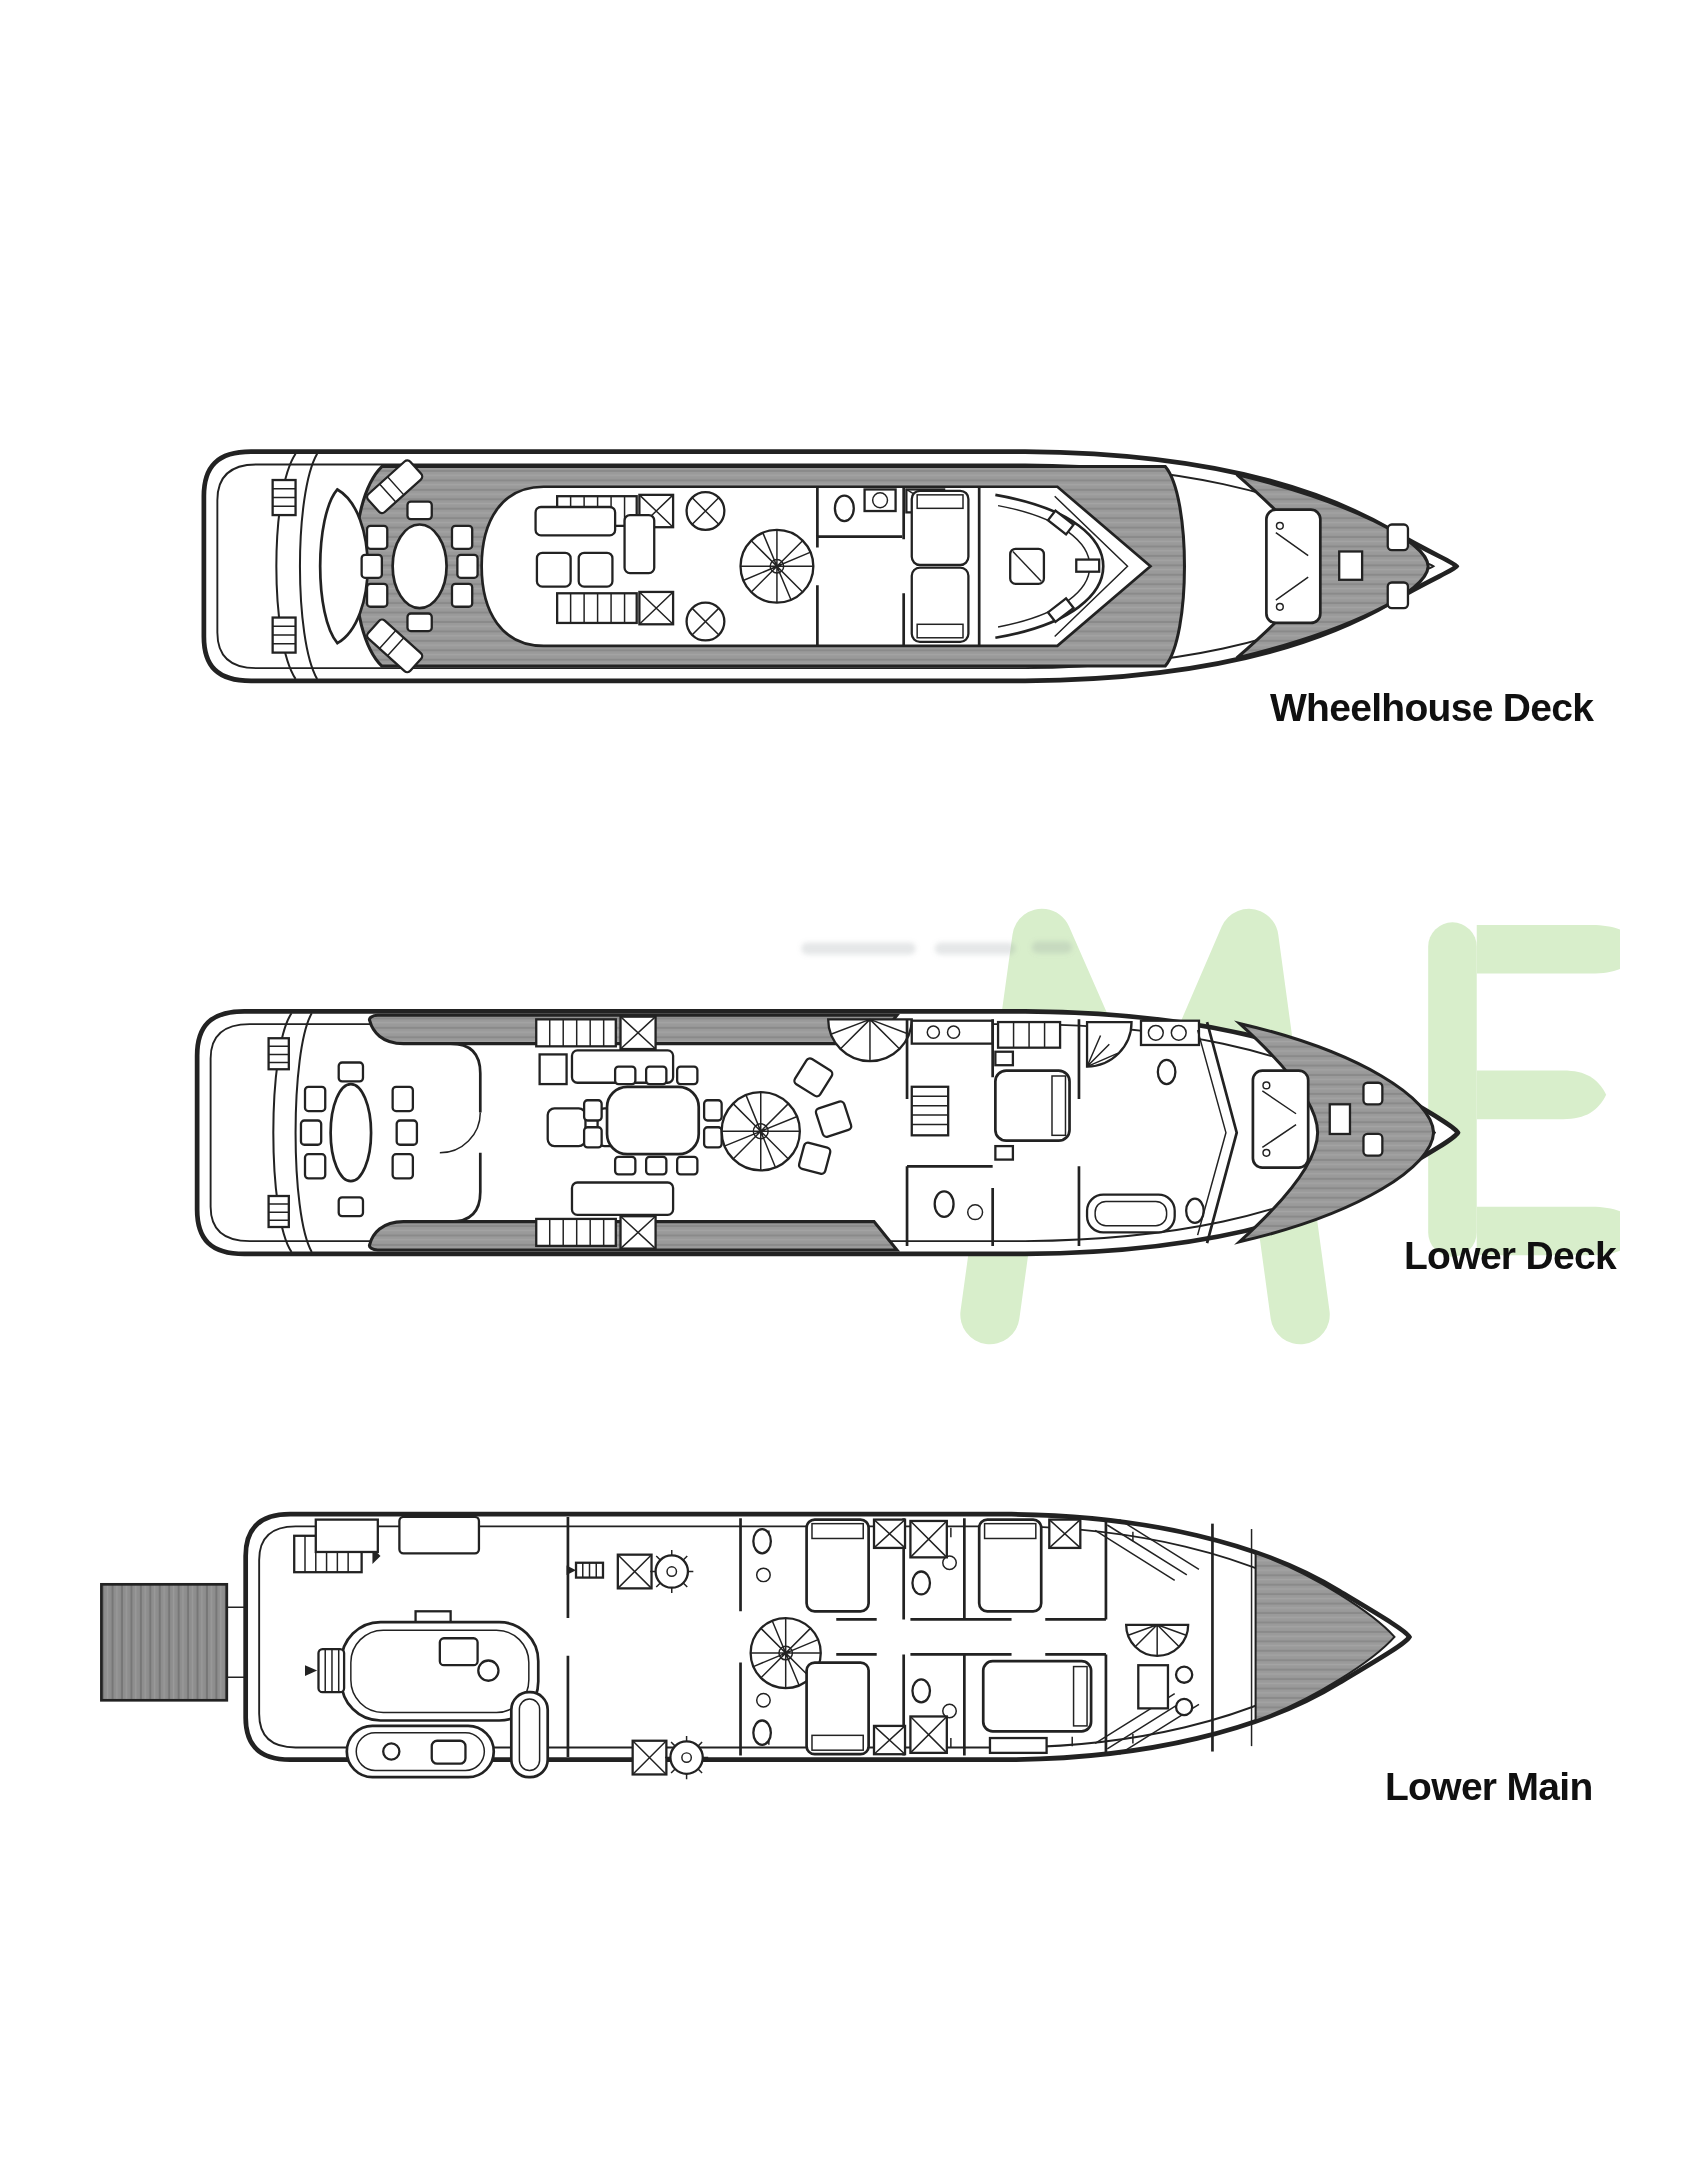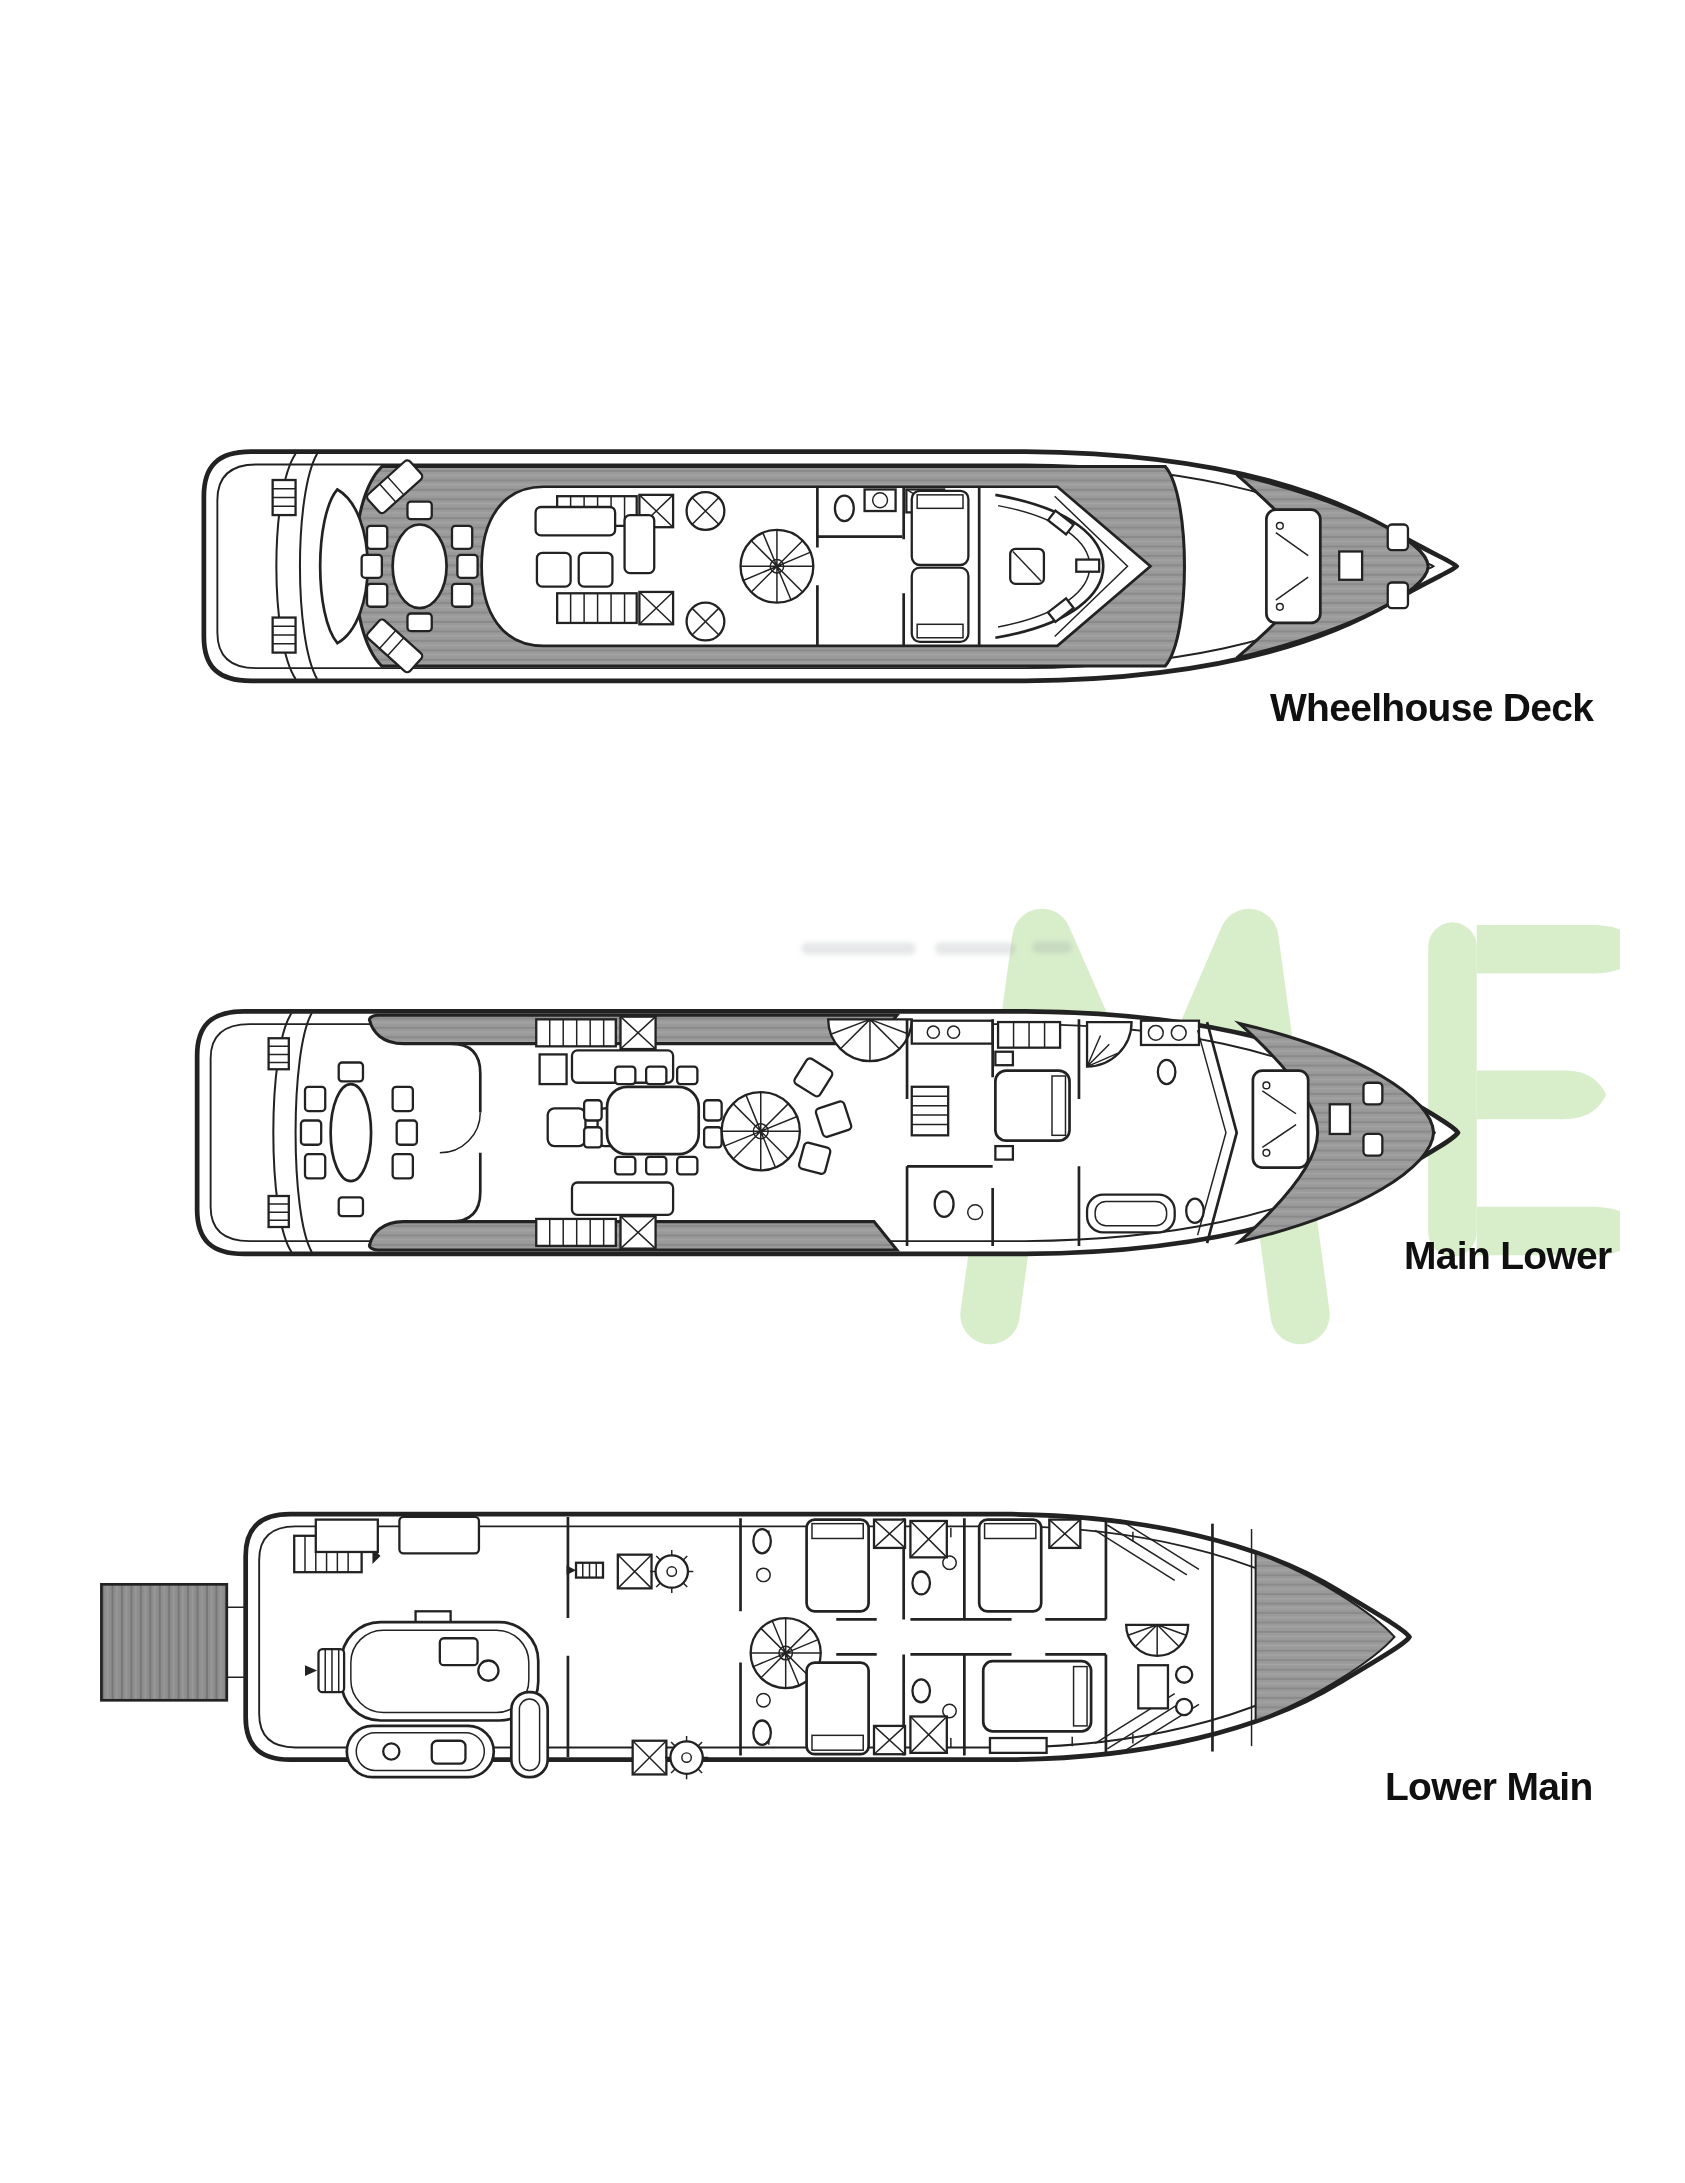--- a/index.html
+++ b/index.html
@@ -446,17 +446,17 @@
       <rect class="f" x="1688" y="2470" width="44" height="64"></rect>
       <circle class="f" cx="1756" cy="2484" r="12"></circle>
       <circle class="f" cx="1756" cy="2532" r="12"></circle>
     </g>
 
     <path class="deckg3" d="M1862,2304 C1948,2334 2038,2394 2068,2428 C2038,2462 1948,2522 1862,2552 Z"></path>
   </g>
 </svg>
 
 <div class="deck-label" id="label-wheelhouse">Wheelhouse Deck</div>
-<div class="deck-label" id="label-main">Main Lower</div>
+<div class="deck-label" id="label-main">Lower Deck</div>
 <div class="deck-label" id="label-lower">Lower Main</div>
 
 </div>
 
 
 </body></html>

